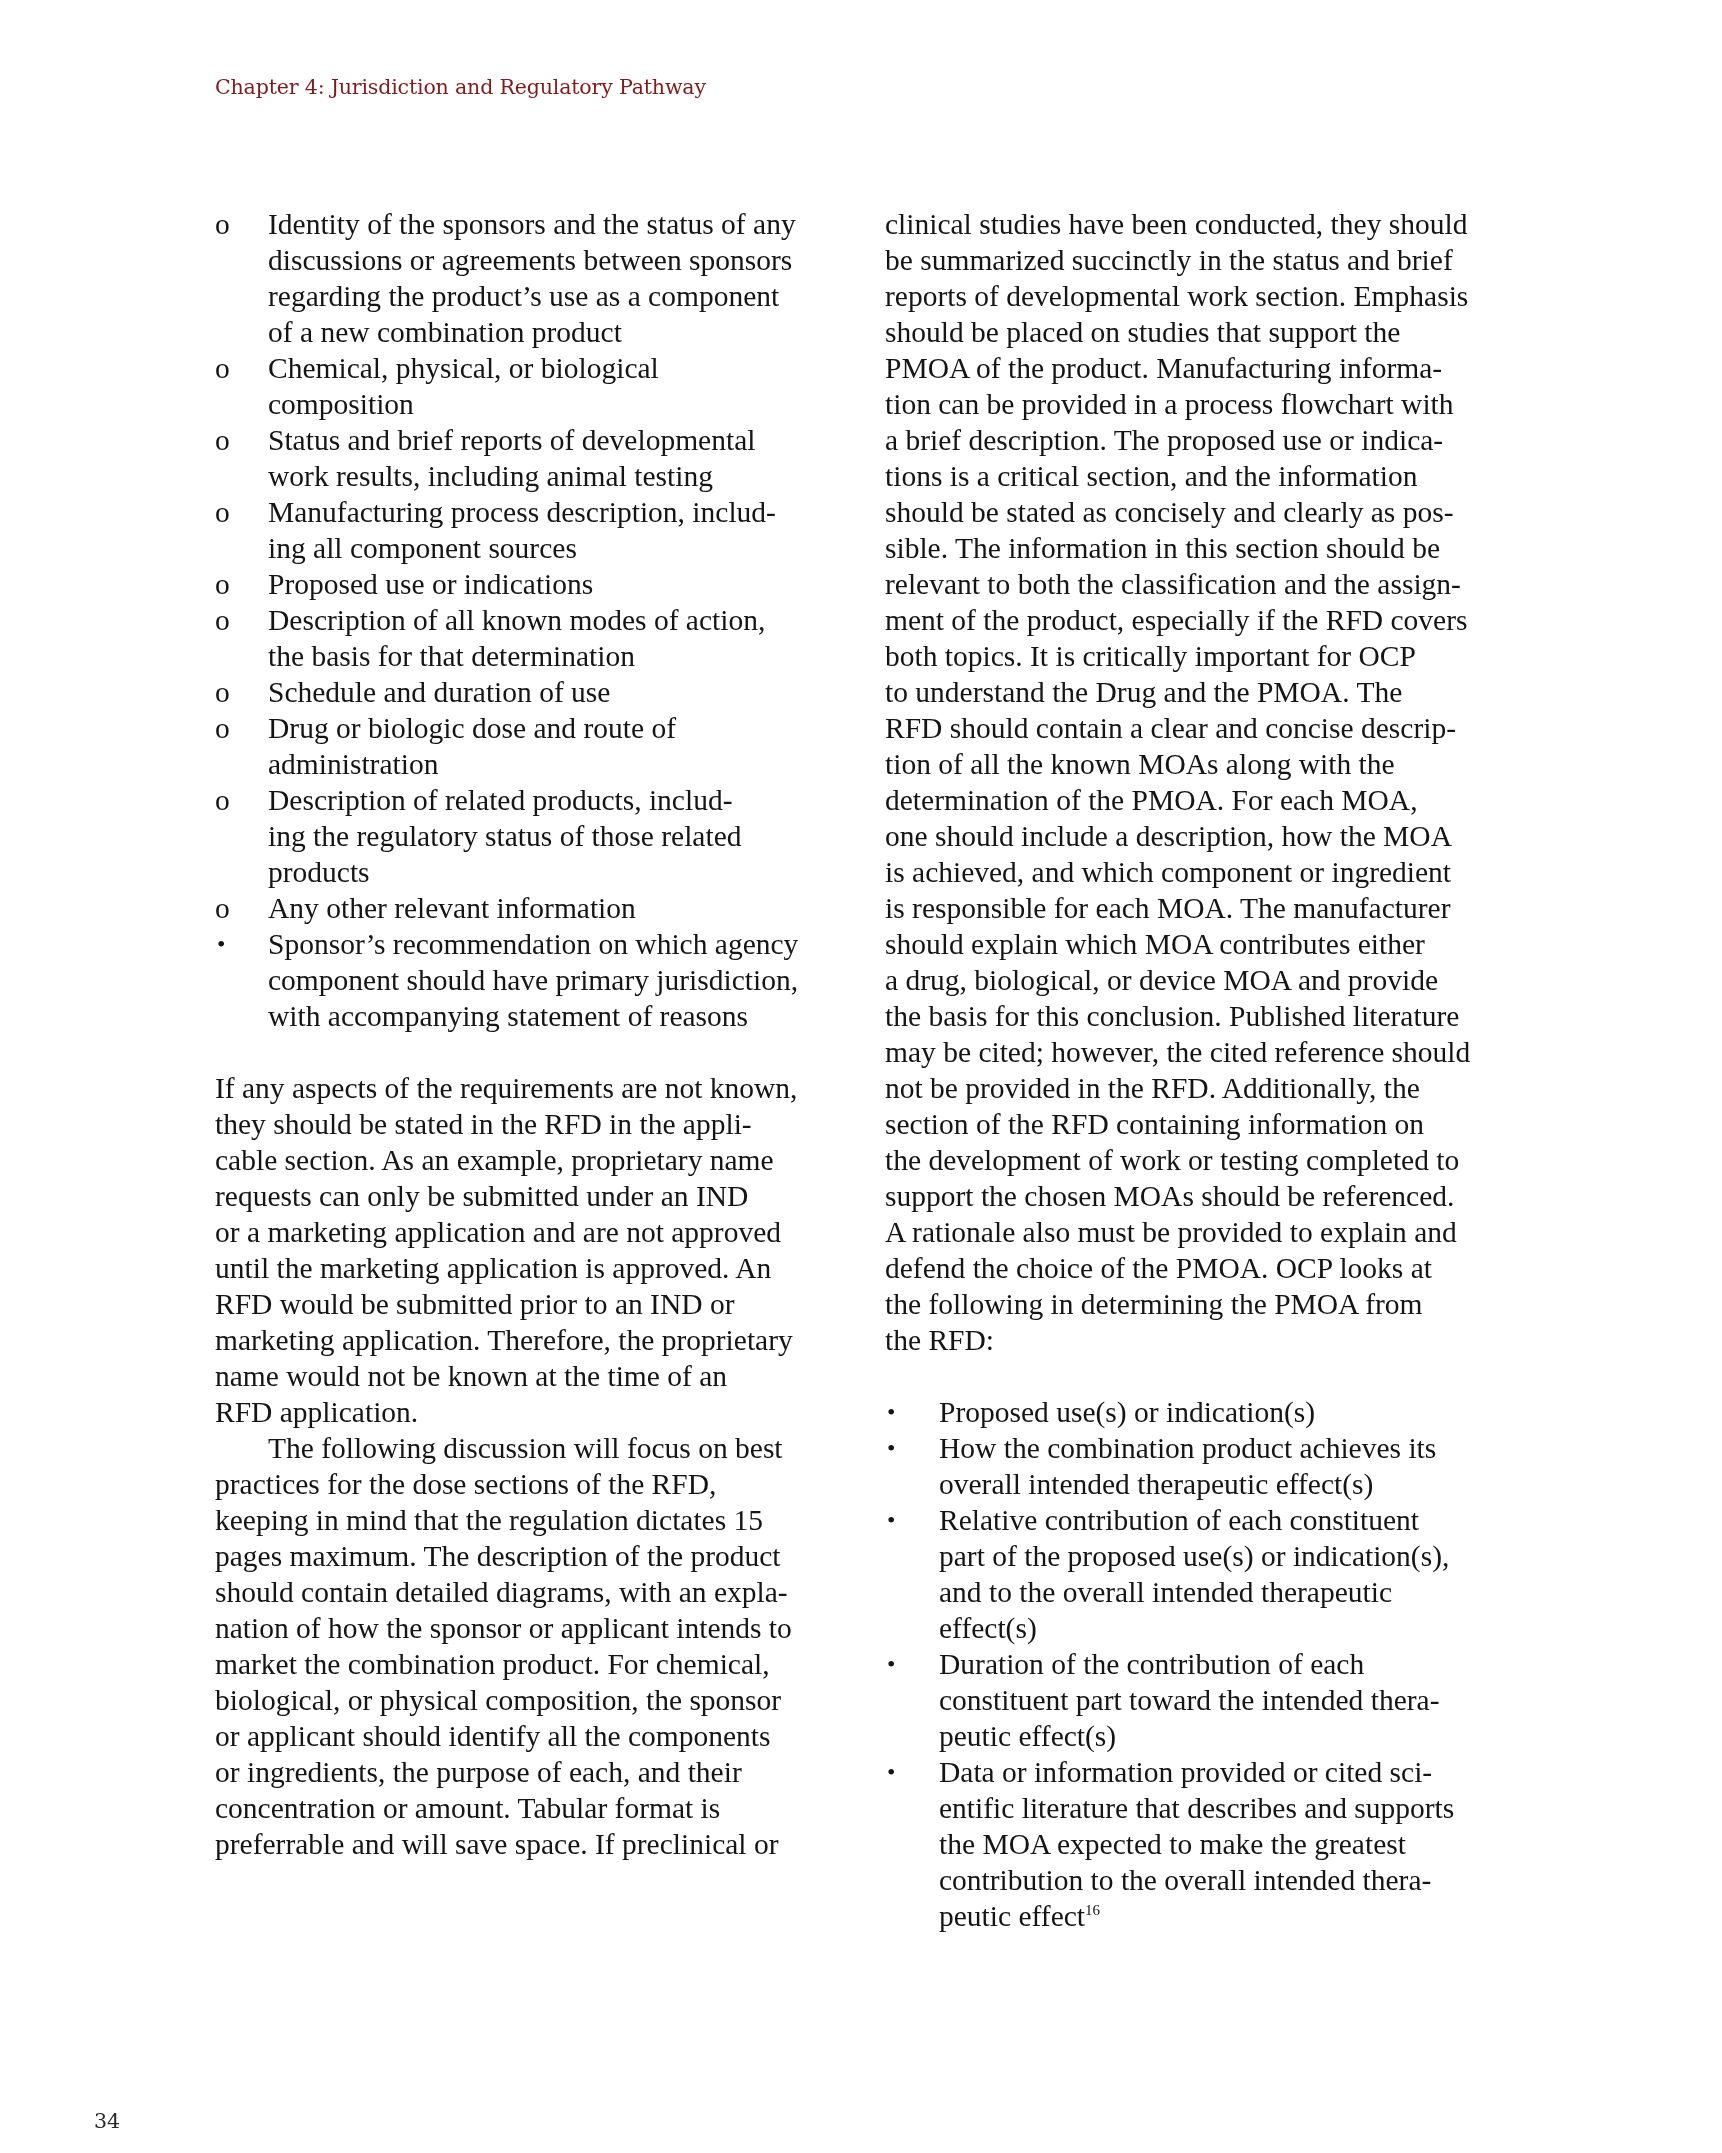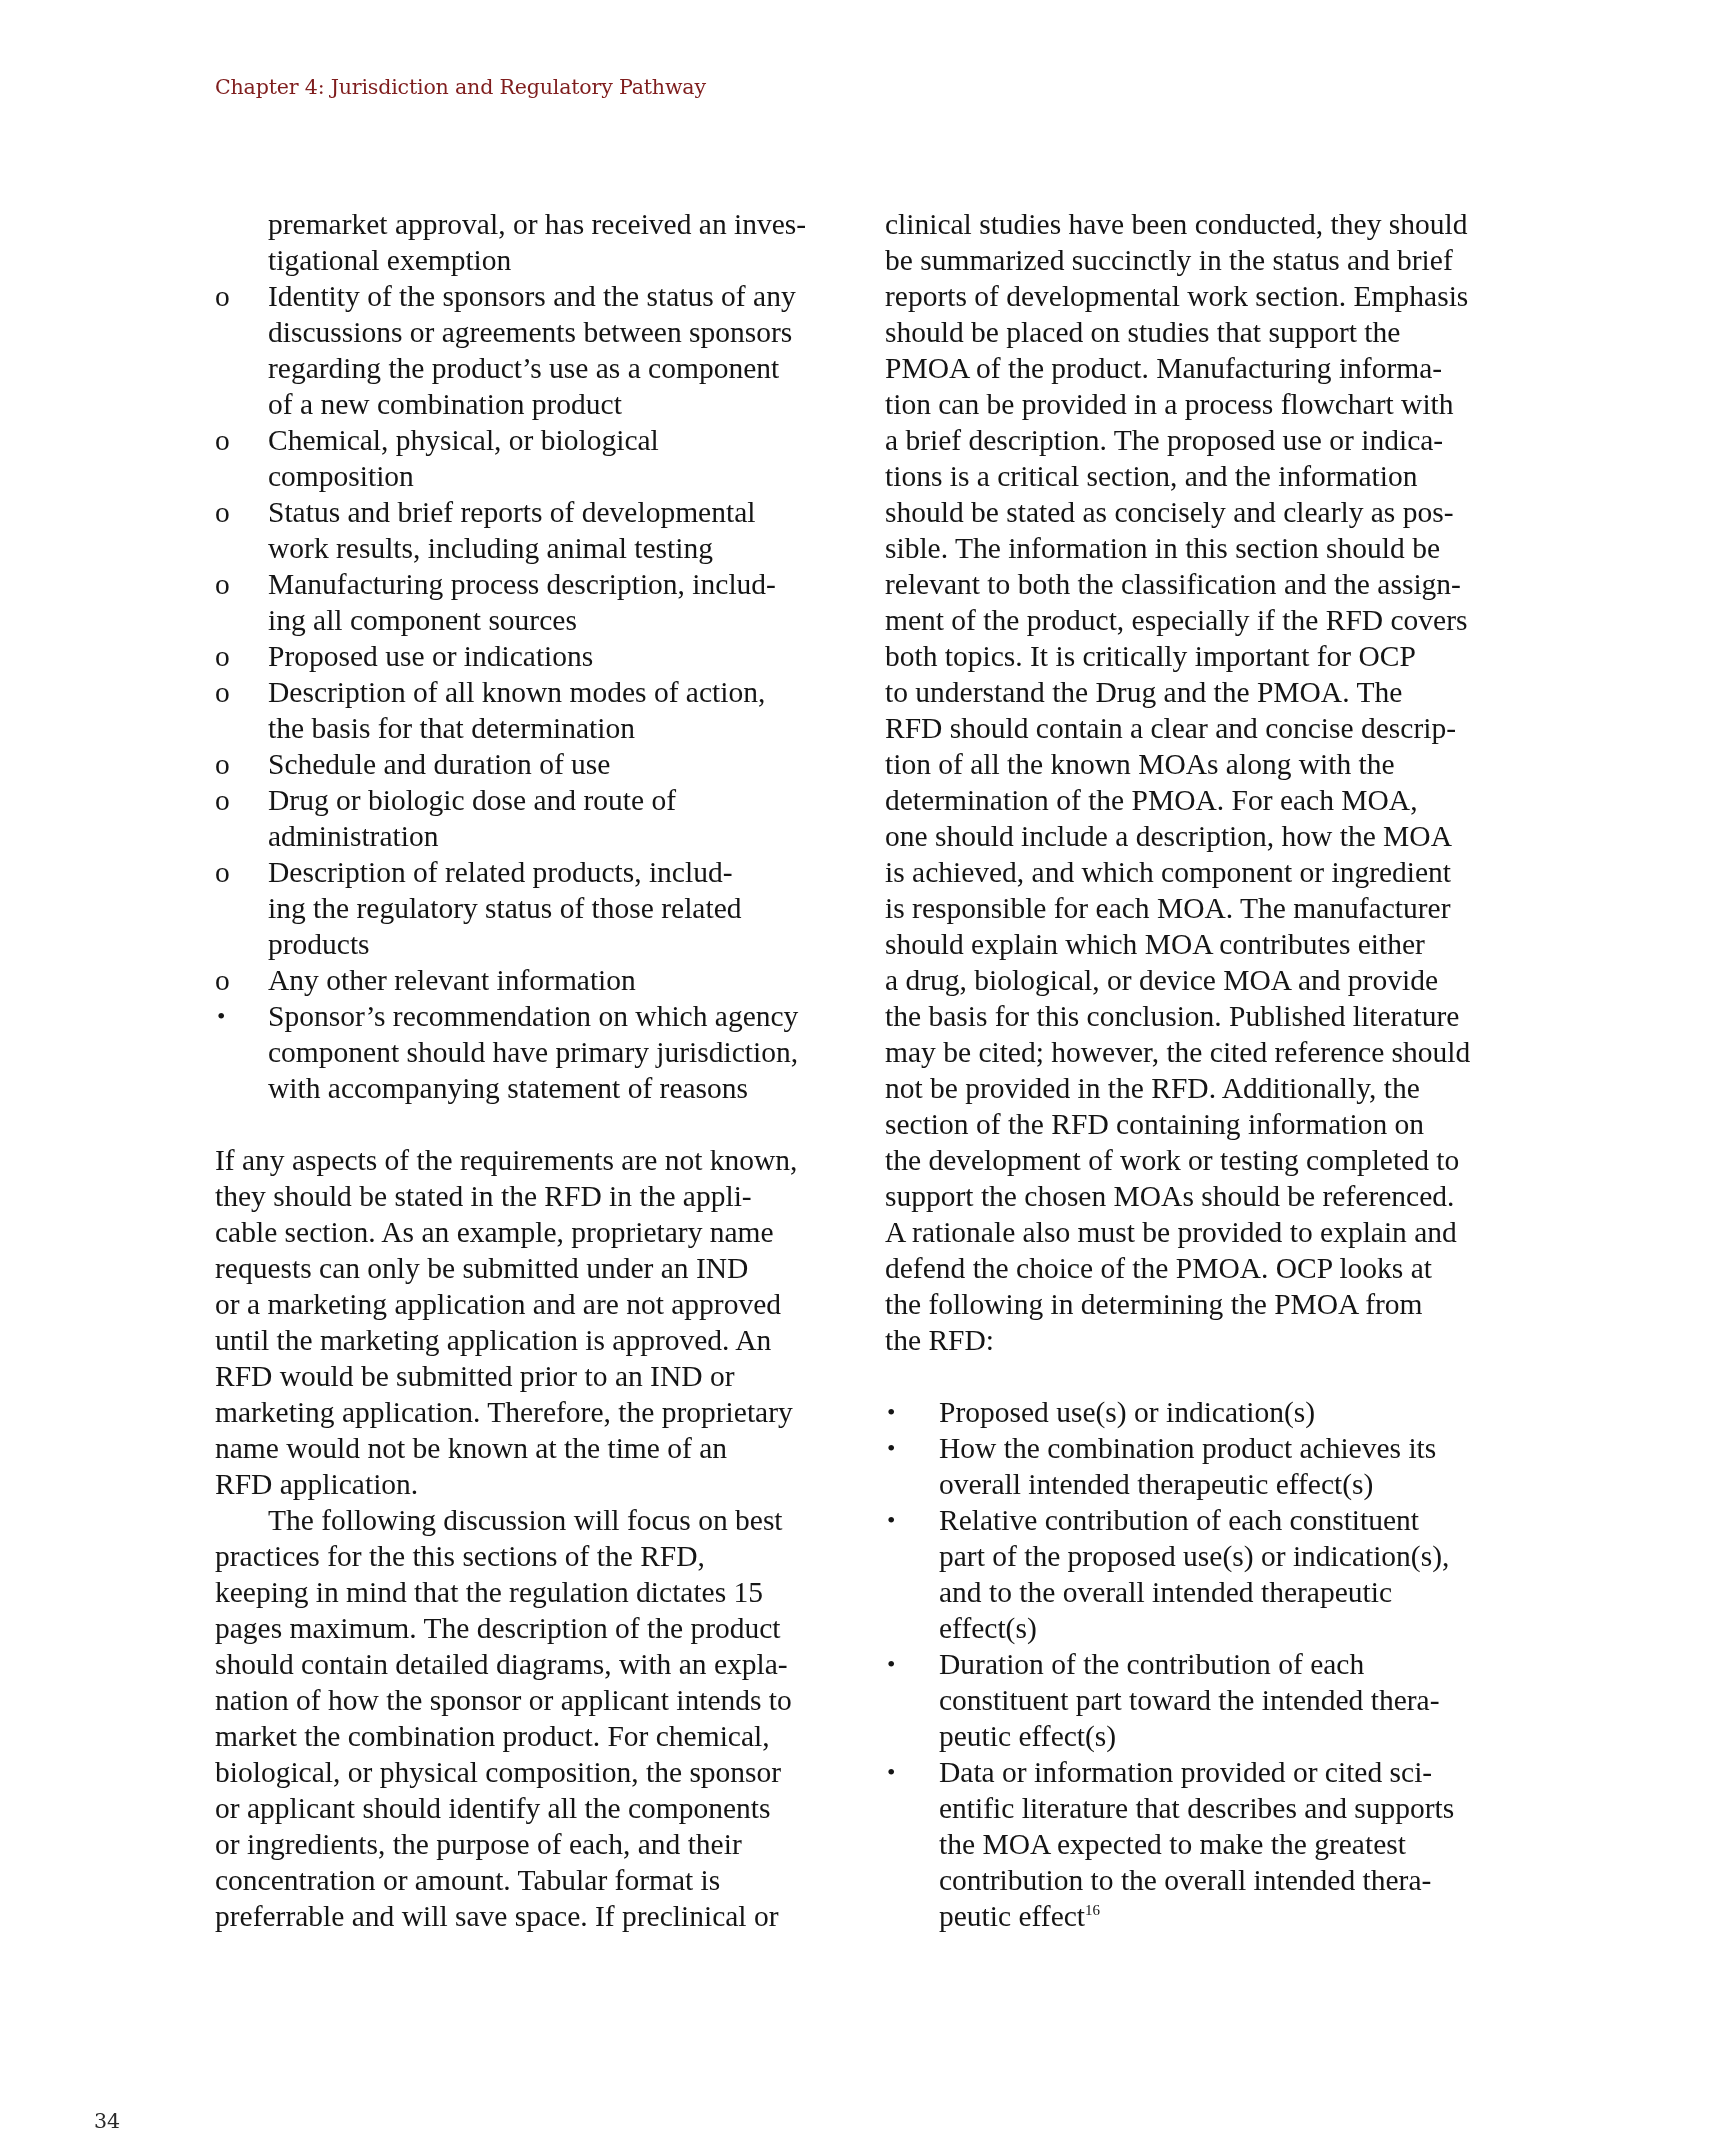--- a/index.html
+++ b/index.html
@@ -29,24 +29,20 @@
     .indent { padding-left: 53px; }
     sup { font-size: 15px; line-height: 0; vertical-align: 11.2px; }
   </style>
 </head>
 <body>
 
 <div class="running-head">Chapter 4: Jurisdiction and Regulatory Pathway</div>
 
 <div class="col col-left">
 
-  <div class="indent">
-    <span class="line">premarket approval, or has received an inves-</span>
-    <span class="line">tigational exemption</span>
-  </div>
 
   <div class="li">
     <span class="marker">o</span>
     <span class="line">Identity of the sponsors and the status of any</span>
     <span class="line">discussions or agreements between sponsors</span>
     <span class="line">regarding the product’s use as a component</span>
     <span class="line">of a new combination product</span>
   </div>
 
   <div class="li">
@@ -118,21 +114,21 @@
     <span class="line">or a marketing application and are not approved</span>
     <span class="line">until the marketing application is approved. An</span>
     <span class="line">RFD would be submitted prior to an IND or</span>
     <span class="line">marketing application. Therefore, the proprietary</span>
     <span class="line">name would not be known at the time of an</span>
     <span class="line">RFD application.</span>
   </div>
 
   <div class="para">
     <span class="line" style="padding-left:53px">The following discussion will focus on best</span>
-    <span class="line">practices for the this sections of the RFD,</span>
+    <span class="line">practices for the dose sections of the RFD,</span>
     <span class="line">keeping in mind that the regulation dictates 15</span>
     <span class="line">pages maximum. The description of the product</span>
     <span class="line">should contain detailed diagrams, with an expla-</span>
     <span class="line">nation of how the sponsor or applicant intends to</span>
     <span class="line">market the combination product. For chemical,</span>
     <span class="line">biological, or physical composition, the sponsor</span>
     <span class="line">or applicant should identify all the components</span>
     <span class="line">or ingredients, the purpose of each, and their</span>
     <span class="line">concentration or amount. Tabular format is</span>
     <span class="line">preferrable and will save space. If preclinical or</span>

